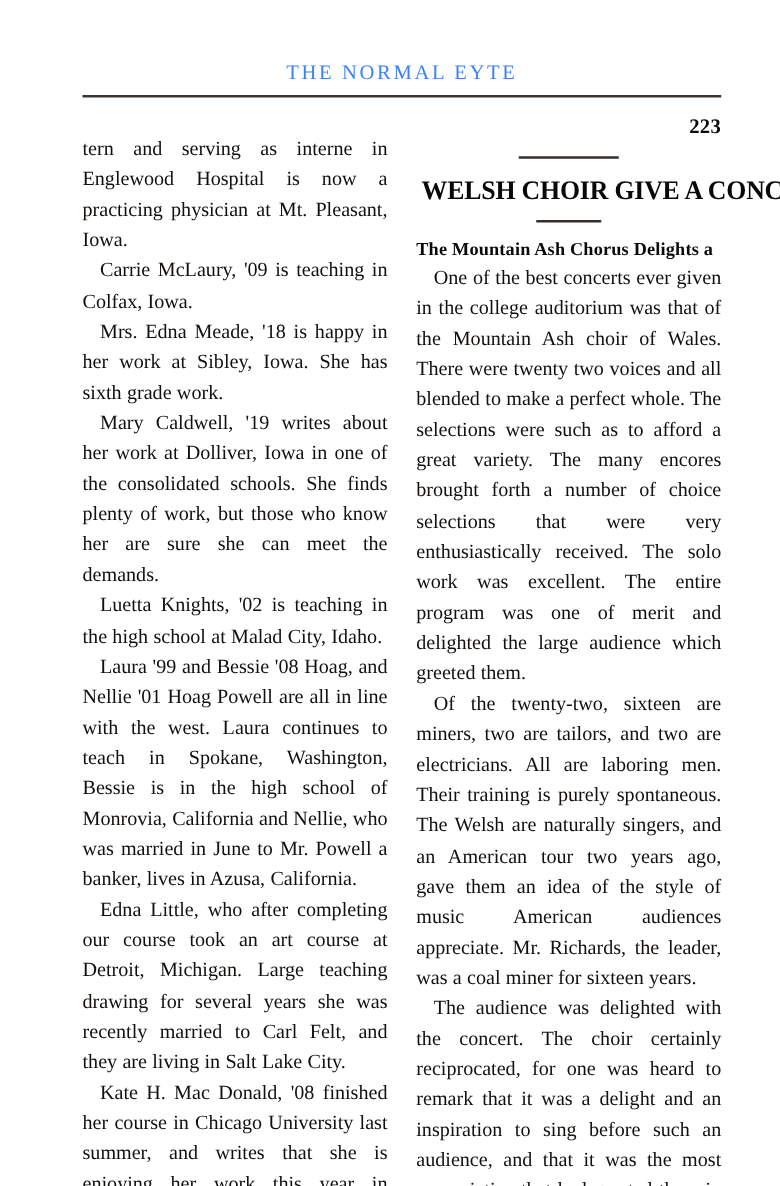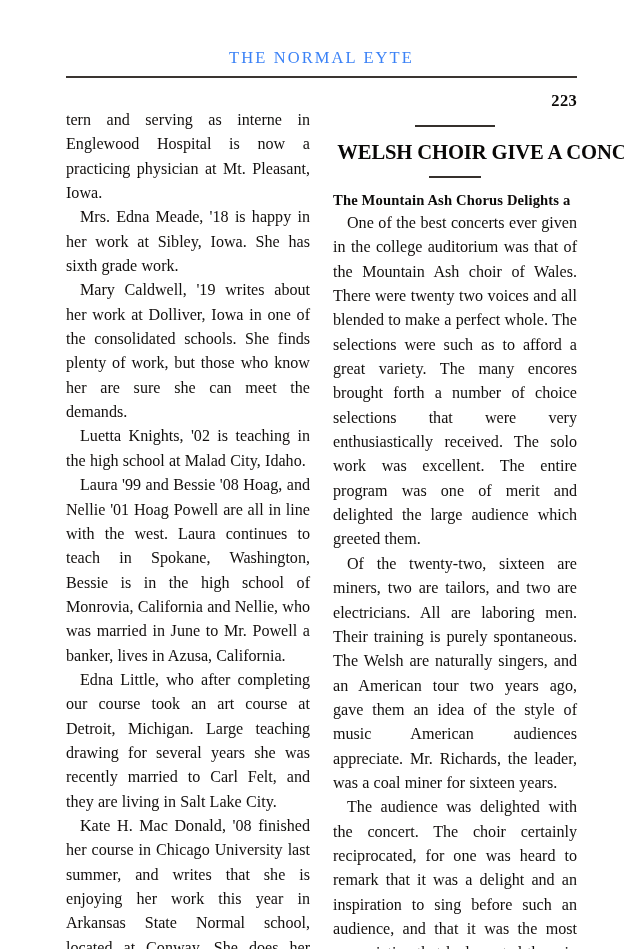--- a/index.html
+++ b/index.html
@@ -141,20 +141,21 @@
   <div class="running-head">
     <div class="running-head-title">THE NORMAL EYTE</div>
     <div class="running-head-folio">223</div>
   </div>
   <div class="head-rule"></div>
 
   <div class="columns">
 
     <div class="col col-left">
       <p class="body cont">tern and serving as interne in Englewood Hospital is now a practicing physician at Mt. Pleasant, Iowa.</p>
+      <p class="body">Carrie McLaury, '09 is teaching in Colfax, Iowa.</p>
       <p class="body">Mrs. Edna Meade, '18 is happy in her work at Sibley, Iowa. She has sixth grade work.</p>
       <p class="body">Mary Caldwell, '19 writes about her work at Dolliver, Iowa in one of the consolidated schools. She finds plenty of work, but those who know her are sure she can meet the demands.</p>
       <p class="body">Luetta Knights, '02 is teaching in the high school at Malad City, Idaho.</p>
       <p class="body">Laura '99 and Bessie '08 Hoag, and Nellie '01 Hoag Powell are all in line with the west. Laura continues to teach in Spokane, Washington, Bessie is in the high school of Monrovia, California and Nellie, who was married in June to Mr. Powell a banker, lives in Azusa, California.</p>
       <p class="body">Edna Little, who after completing our course took an art course at Detroit, Michigan. Large teaching drawing for several years she was recently married to Carl Felt, and they are living in Salt Lake City.</p>
       <p class="body">Kate H. Mac Donald, '08 finished her course in Chicago University last summer, and writes that she is enjoying her work this year in Arkansas State Normal school, located at Conway. She does her work in the mathematics.</p>
 
     </div>
 
     <div class="col col-right">

